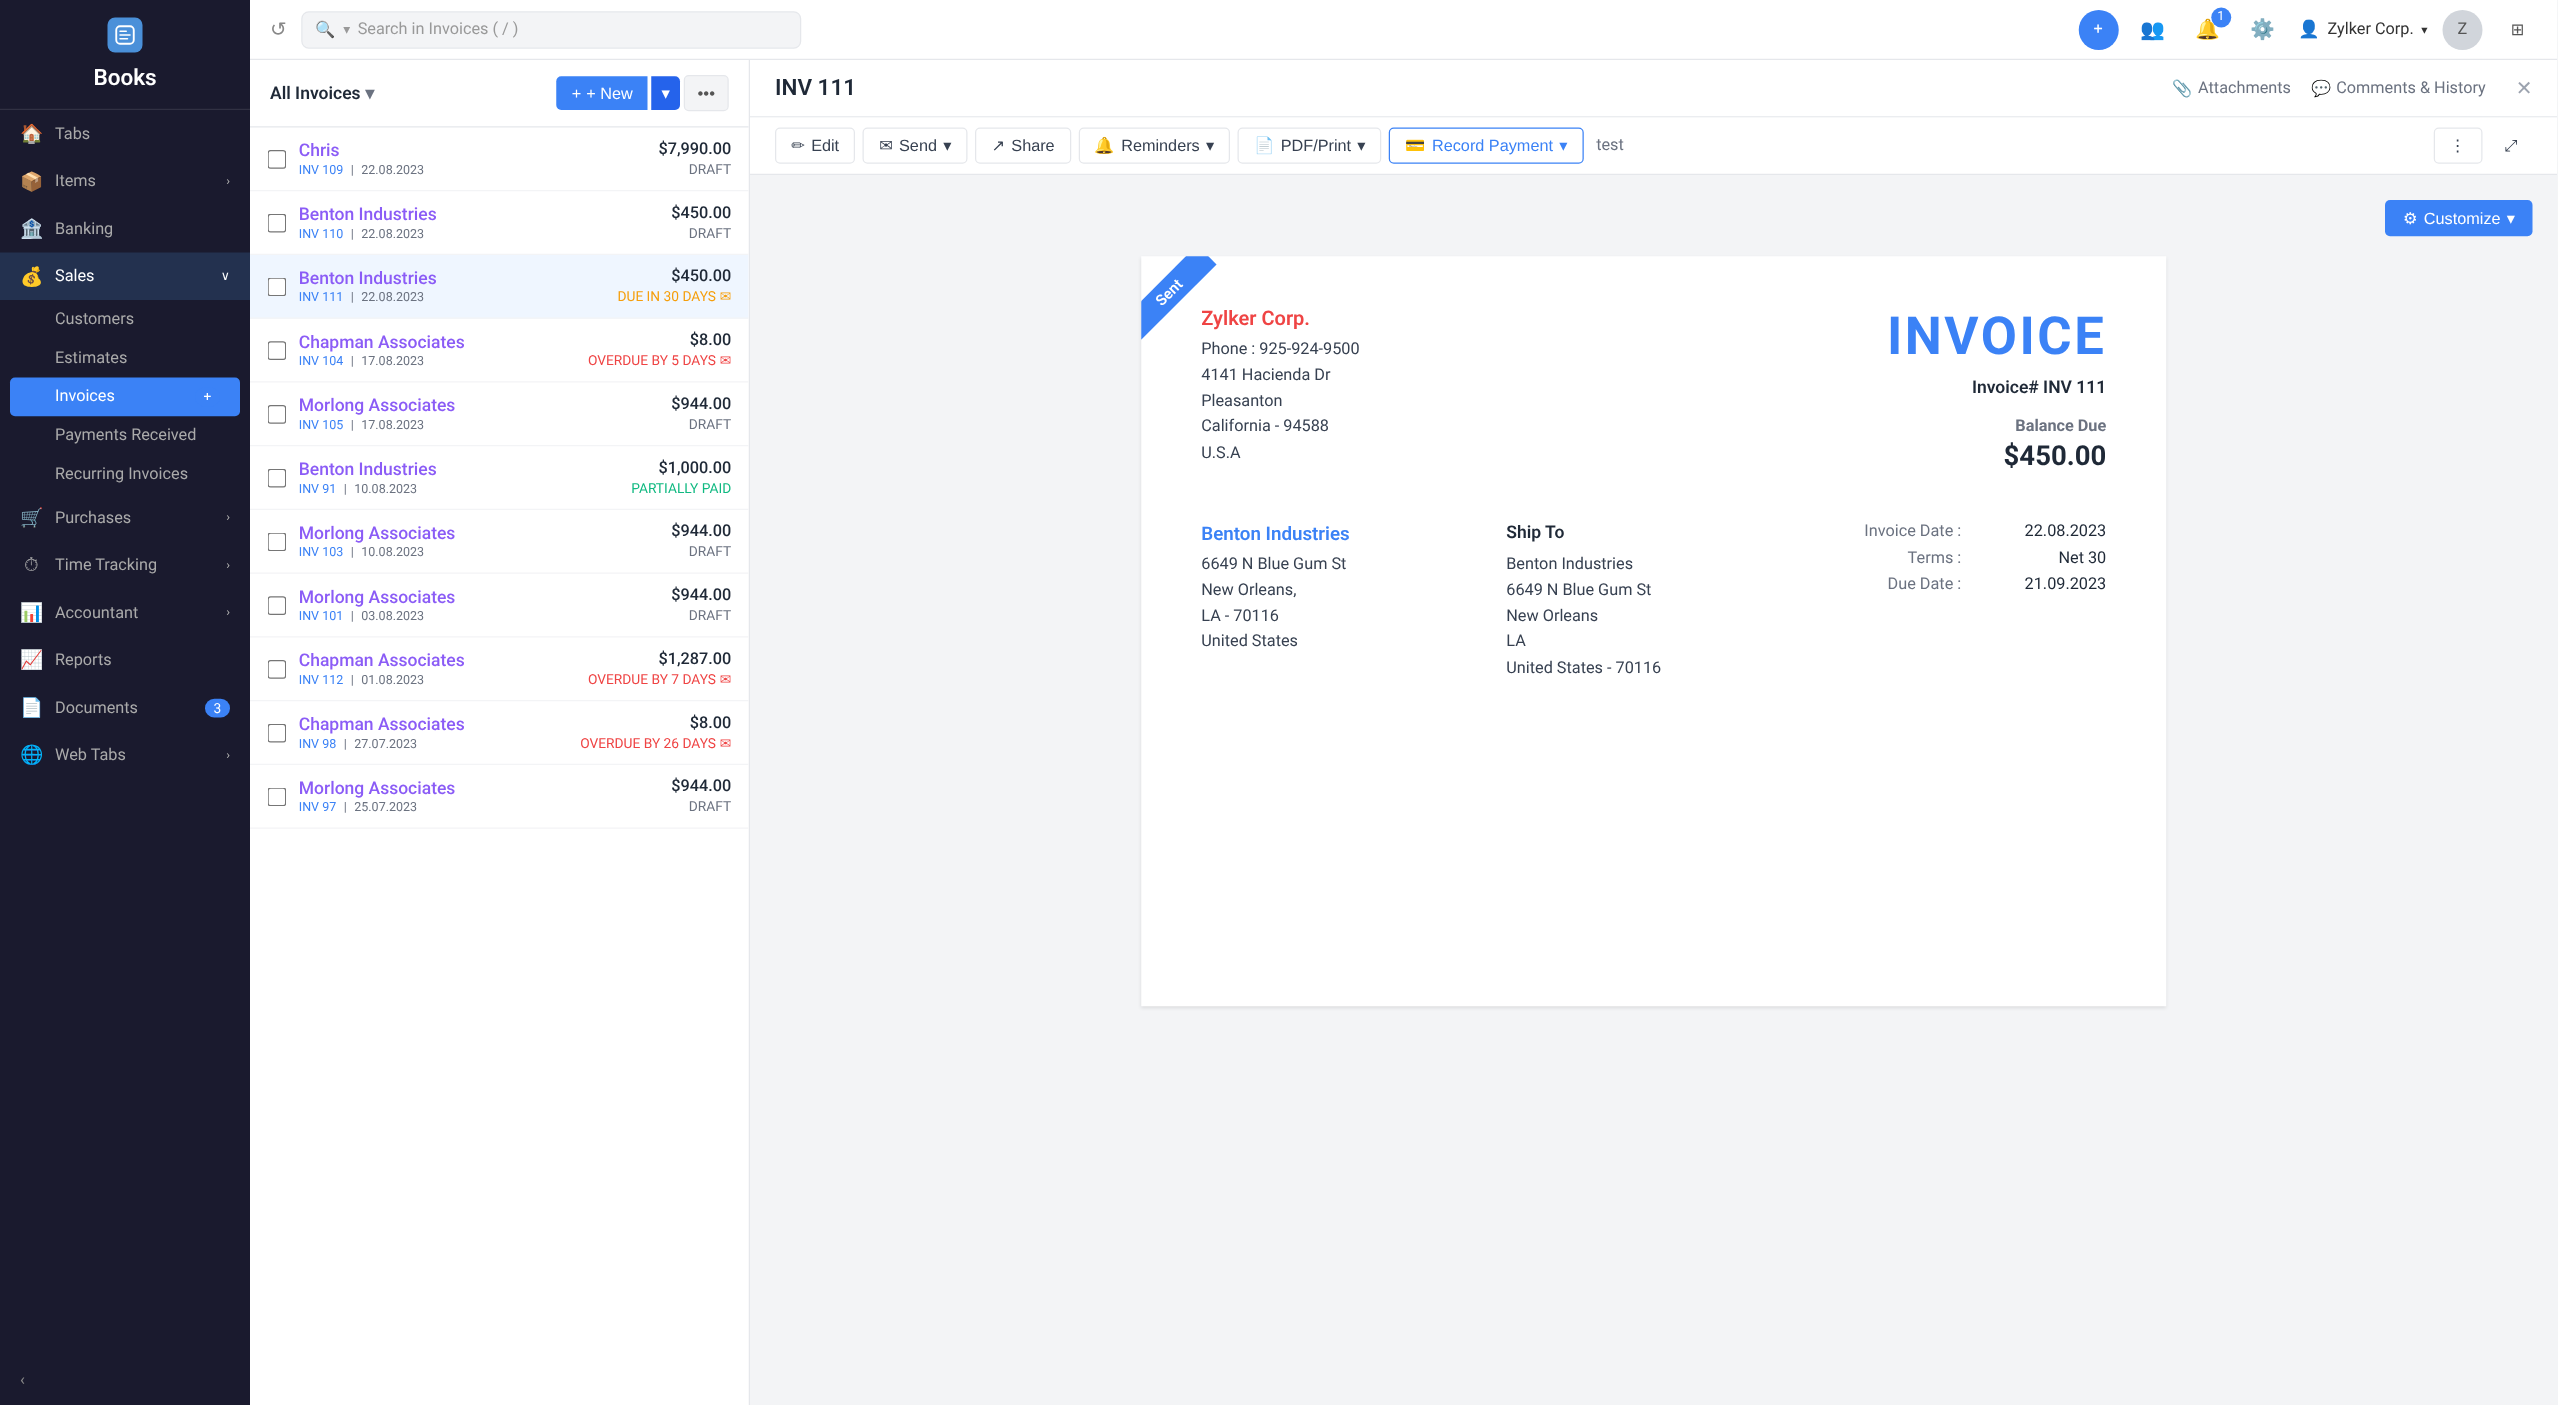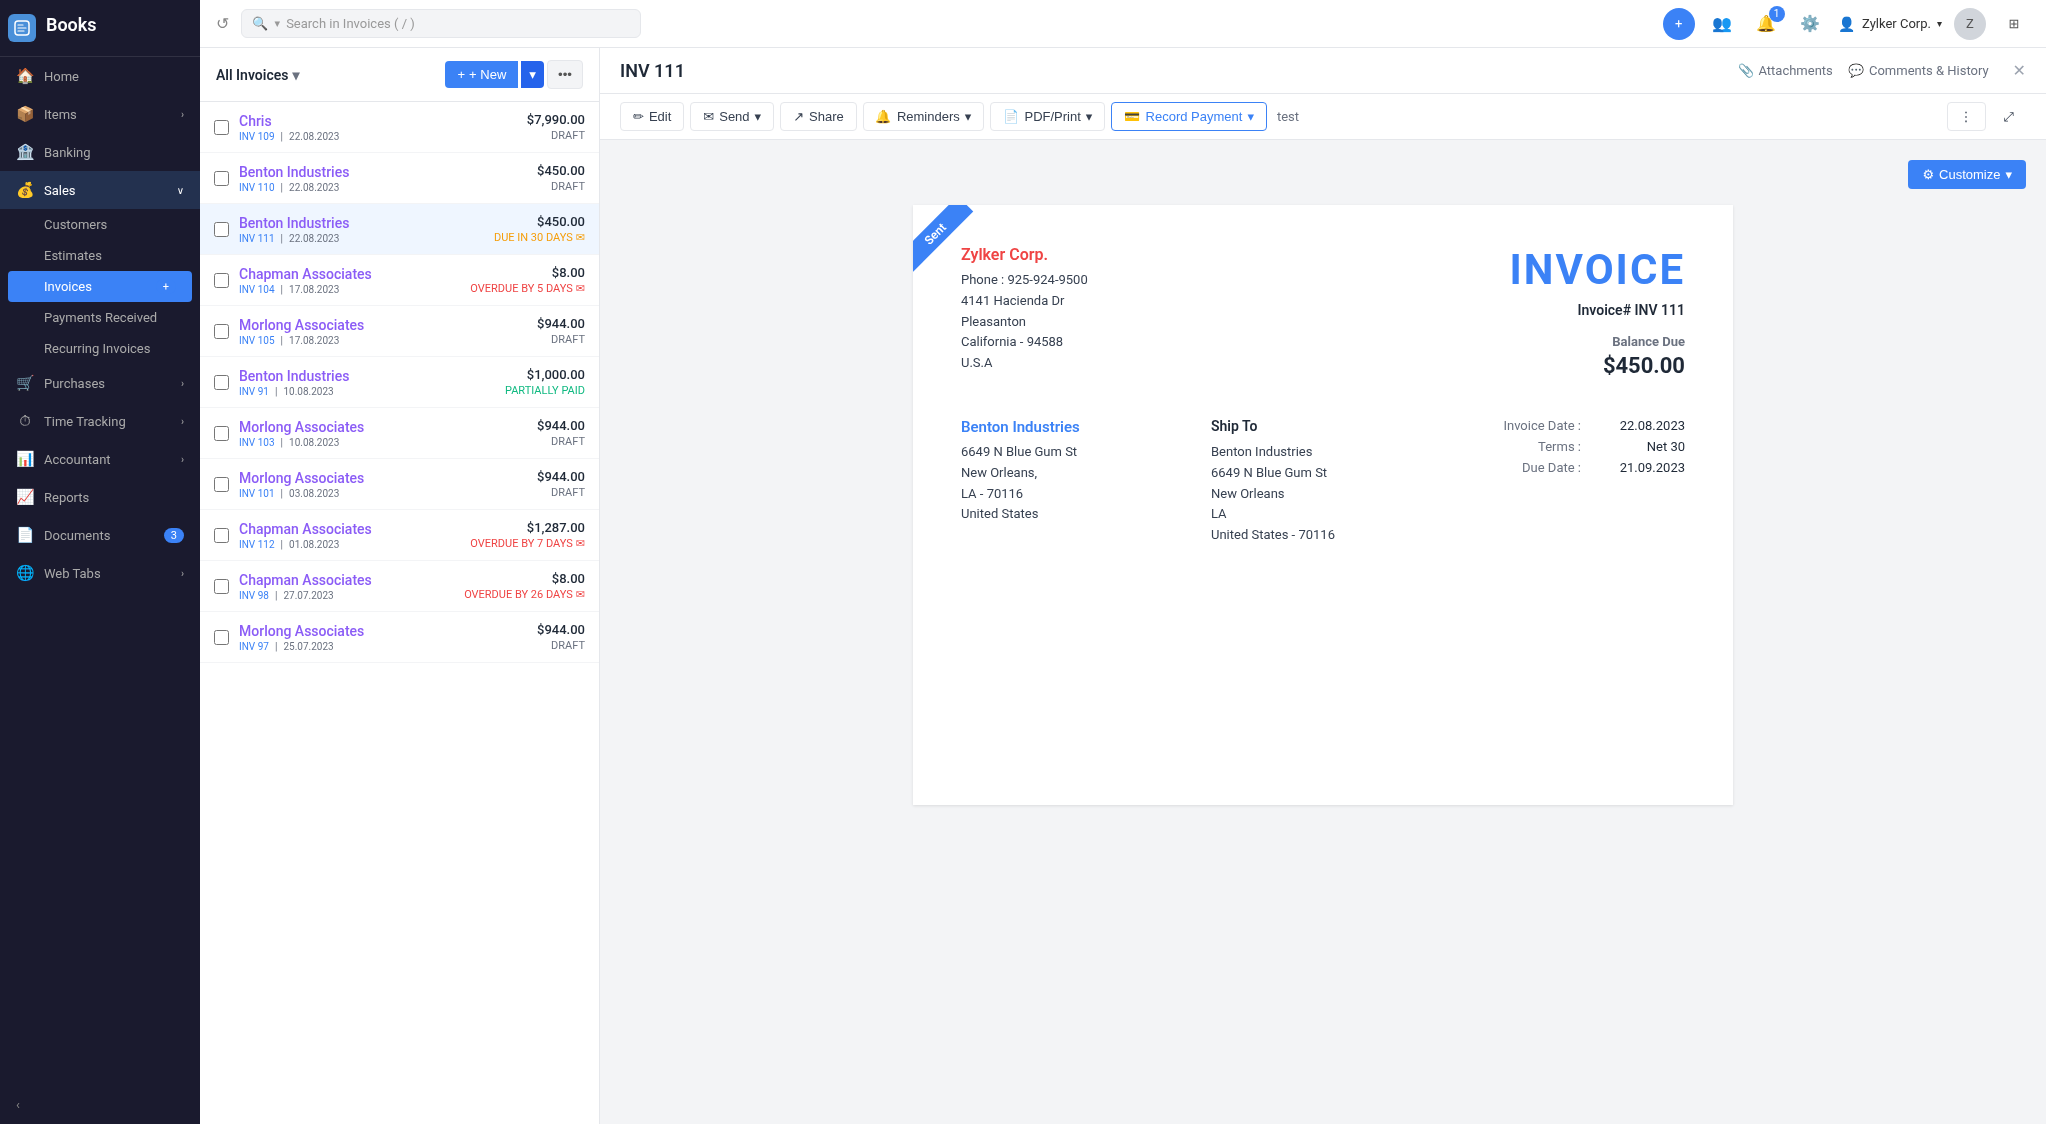--- a/index.html
+++ b/index.html
@@ -11,27 +11,28 @@
       background: #1a1a2e;
       color: #ccc;
       display: flex;
       flex-direction: column;
       flex-shrink: 0;
       height: 100vh;
       overflow-y: auto;
     }
     #sidebar-logo {
       display: flex;
-      align-items: flex-start;
-      padding: 14px 8px;
+      align-items: center;
+      padding: 14px 28px;
       color: white;
       font-size: 18px;
       font-weight: 600;
       gap: 10px;
       border-bottom: 1px solid rgba(255,255,255,0.1);
+      flex-direction: column;
     }
     .logo-icon {
       width: 28px; height: 28px;
       background: #4a90d9;
       border-radius: 6px;
       display: flex; align-items: center; justify-content: center;
       font-size: 14px; color: white; font-weight: bold;
     }
     .sidebar-nav-item {
       display: flex;
@@ -339,41 +340,41 @@
       justify-content: space-between;
       margin-bottom: 30px;
     }
     .bill-to { flex: 1; }
     .bill-to .client-name { color: #3b82f6; font-weight: 600; font-size: 15px; margin-bottom: 6px; }
     .bill-to p { color: #374151; font-size: 13px; line-height: 1.6; }
     .ship-to { flex: 1; }
     .ship-to .section-title { font-weight: 600; color: #1f2937; font-size: 14px; margin-bottom: 8px; }
     .ship-to p { color: #374151; font-size: 13px; line-height: 1.6; }
     .invoice-meta { text-align: right; }
-    .meta-row { display: flex; justify-content: flex-end; gap: 24px; margin-bottom: 6px; }
+    .meta-row { display: flex; justify-content: flex-end; gap: 36px; margin-bottom: 6px; }
     .meta-label { color: #6b7280; font-size: 13px; text-align: right; min-width: 120px; }
     .meta-value { color: #1f2937; font-size: 13px; min-width: 80px; text-align: right; }
   </style>
 </head>
 <body>
 
 <div id="sidebar">
   <div id="sidebar-logo">
     <div class="logo-icon">
       <svg width="16" height="16" viewBox="0 0 16 16">
           <rect x="1" y="1" width="14" height="14" rx="3" fill="none" stroke="white" stroke-width="1.5"></rect>
           <path d="M4 8h8M4 5h5M4 11h6" stroke="white" stroke-width="1.2" stroke-linecap="round"></path>
         </svg>
     </div>
     <span>Books</span>
   </div>
 
   <div class="sidebar-nav-item">
     <span class="nav-icon">🏠</span>
-    <span>Home</span>
+    <span>Tabs</span>
   </div>
   <div class="sidebar-nav-item">
     <span class="nav-icon">📦</span>
     <span>Items</span>
     <span class="nav-arrow">›</span>
   </div>
   <div class="sidebar-nav-item">
     <span class="nav-icon">🏦</span>
     <span>Banking</span>
   </div>

